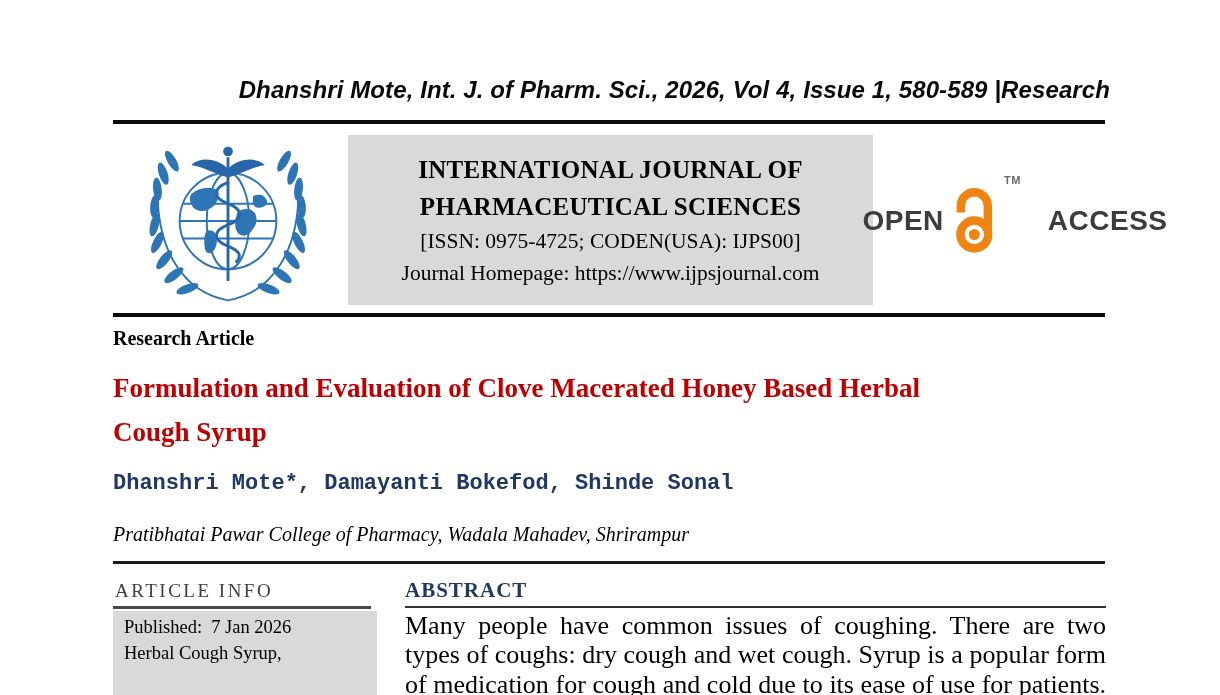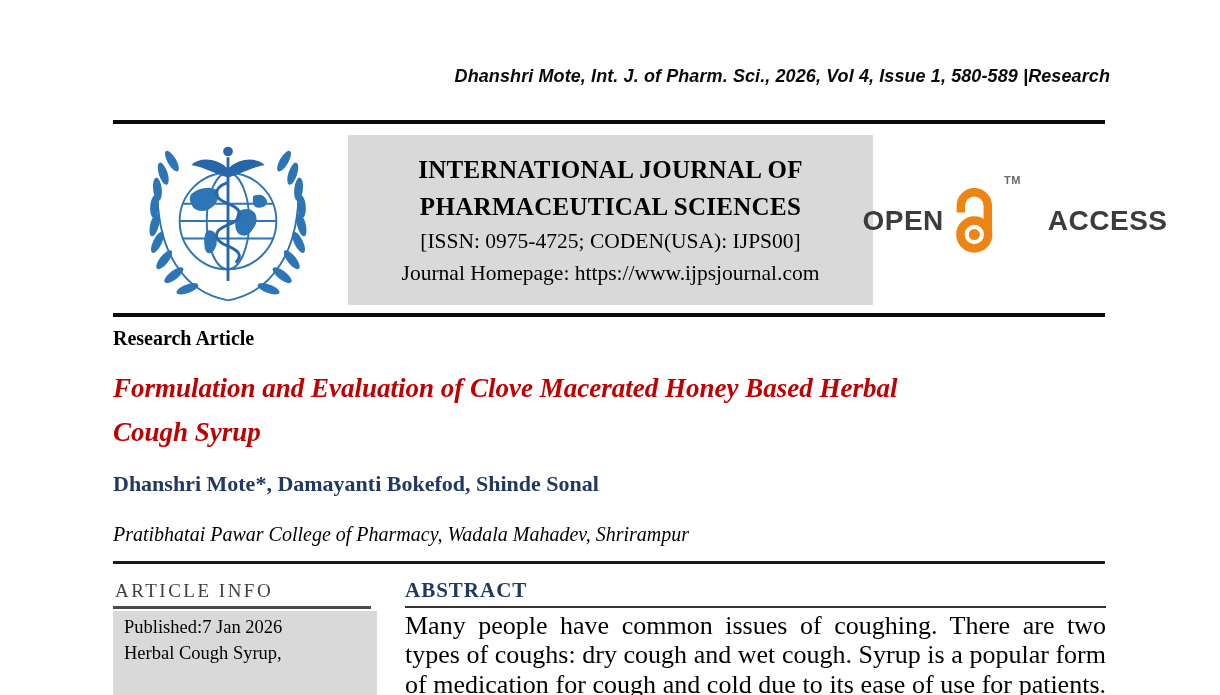--- a/index.html
+++ b/index.html
@@ -11,23 +11,23 @@
     --logo-blue:#2E75B6;
     --rule-black:#0a0a0a;
   }
   *{box-sizing:border-box;margin:0;padding:0;}
   html,body{width:1220px;height:695px;background:#ffffff;overflow:hidden;}
   body{position:relative;font-family:"Liberation Serif",serif;color:#000;}
 
   .abs{position:absolute;}
 
   .running-header{
-    top:66px;left:113px;width:997px;text-align:right;
+    top:76px;left:113px;width:997px;text-align:right;
     font-family:"Liberation Sans",sans-serif;font-style:italic;font-weight:700;
-    font-size:18px;color:#0a0a0a;letter-spacing:0.1px;
+    font-size:24px;color:#0a0a0a;letter-spacing:0.1px;
   }
   .rule-thick{left:113px;width:992px;height:4px;background:var(--rule-black);}
   .rule1{top:120px;}
   .rule2{top:313px;}
 
   .journal-logo{left:131px;top:136px;width:194px;height:174px;}
   .journal-logo svg{width:100%;height:100%;}
 
   .masthead-box{
     left:348px;top:135px;width:525px;height:170px;background:var(--panel-gray);
@@ -48,42 +48,42 @@
   .oa-lock svg{width:100%;height:100%;}
   .oa-tm{
     position:absolute;top:-8px;right:-18px;
     font-size:11px;font-weight:700;color:#6a6a6a;letter-spacing:0.5px;
   }
 
   .research-article{top:327px;left:113px;font-weight:700;font-size:20px;color:#000;}
 
   .article-title{
     top:366px;left:113px;width:992px;
-    font-weight:700;font-size:27px;line-height:44px;color:var(--title-red);font-style:italic;
+    font-weight:700;font-size:27px;line-height:44px;color:var(--title-red);
   }
   .authors{
     top:471px;left:113px;width:992px;
-    font-family:Liberation Serif, serif;font-weight:700;font-size:22px;color:var(--navy);
+    font-family:Liberation Mono, monospace;font-weight:700;font-size:22px;color:var(--navy);
   }
   .affiliation{top:523px;left:113px;width:992px;font-style:italic;font-size:20px;color:#000;}
 
   .rule-thin{top:561px;left:113px;width:992px;height:2.5px;background:#1a1a1a;}
 
   .info-heading{
     top:580px;left:115px;
     font-family:Liberation Serif, serif;font-weight:300;font-size:19px;
     letter-spacing:2.5px;color:#404040;
   }
   .info-rule{top:606px;left:113px;width:258px;height:2.5px;background:#4a4a4a;}
   .info-box{
     top:611px;left:113px;width:264px;height:84px;background:var(--panel-gray);
     padding:4px 8px 0 11px;font-size:18.5px;line-height:25.5px;color:#000;overflow:hidden;
   }
   .kw-label{color:var(--keywords-red);}
-  .pub-value{}
+  .pub-value{margin-left:9px;}
 
   .abstract-heading{
     top:578px;left:405px;
     font-weight:700;font-size:21px;letter-spacing:1px;color:var(--navy);
   }
   .abstract-rule{top:606px;left:405px;width:701px;height:1.5px;background:#333;}
   .abstract-text{
     top:611px;left:405px;width:701px;height:84px;overflow:hidden;
     font-size:26px;line-height:29.4px;text-align:justify;color:#000;
   }

